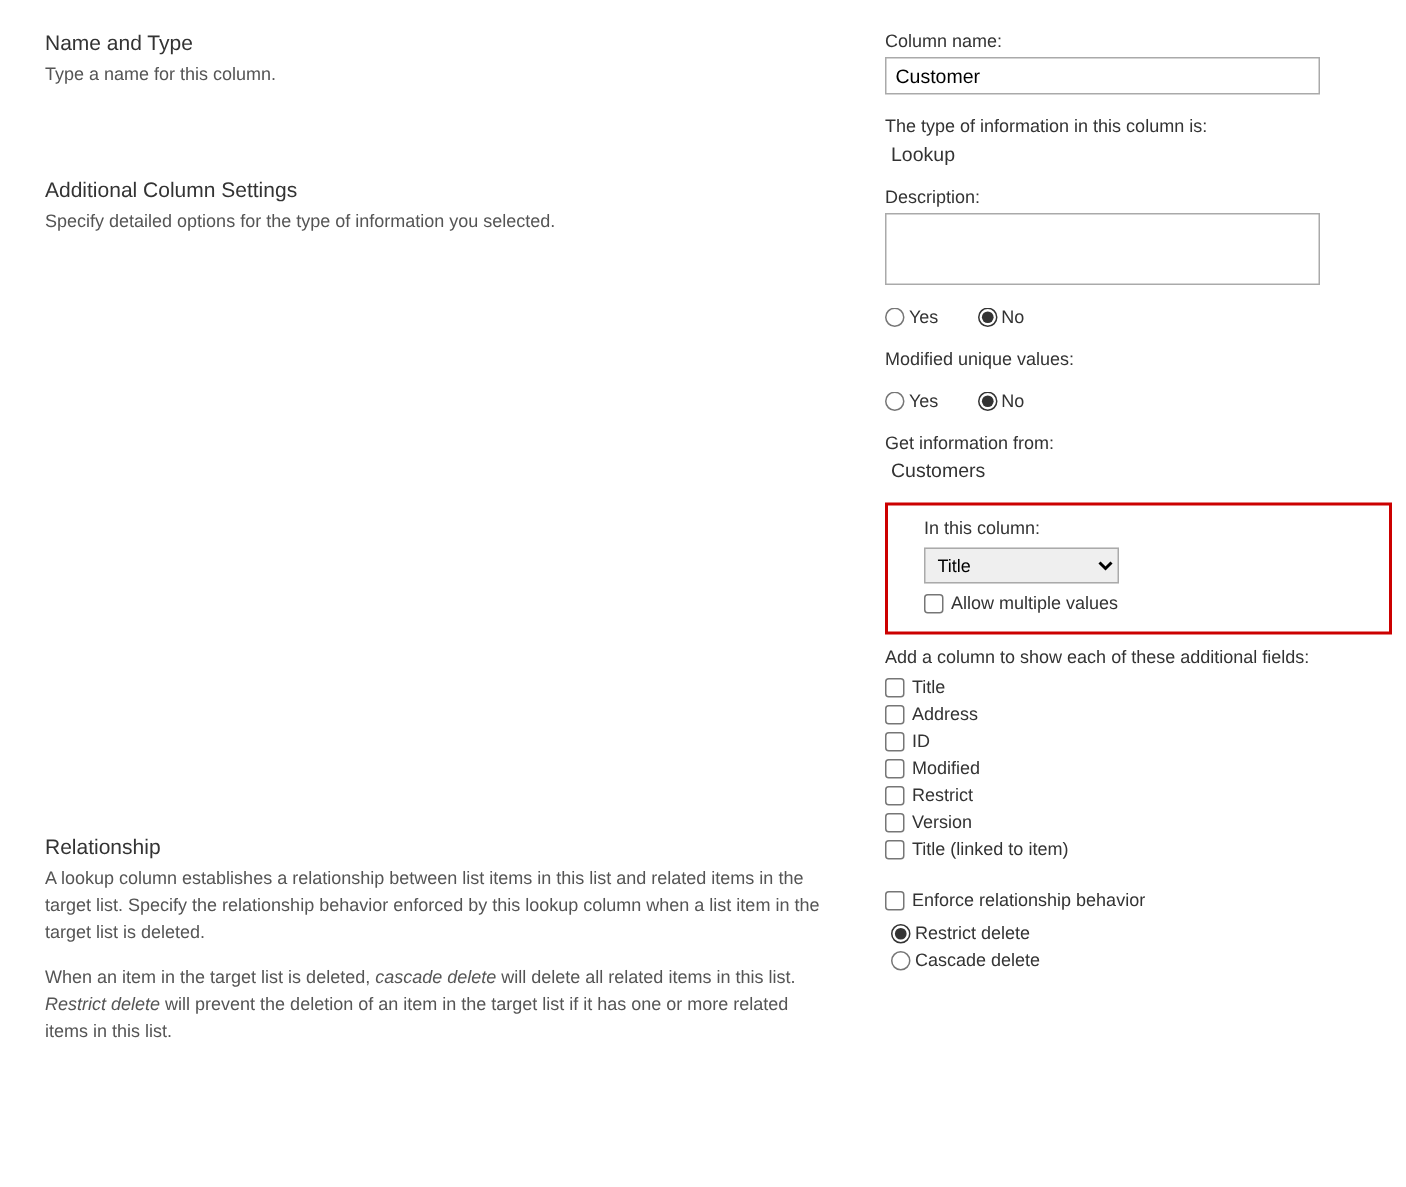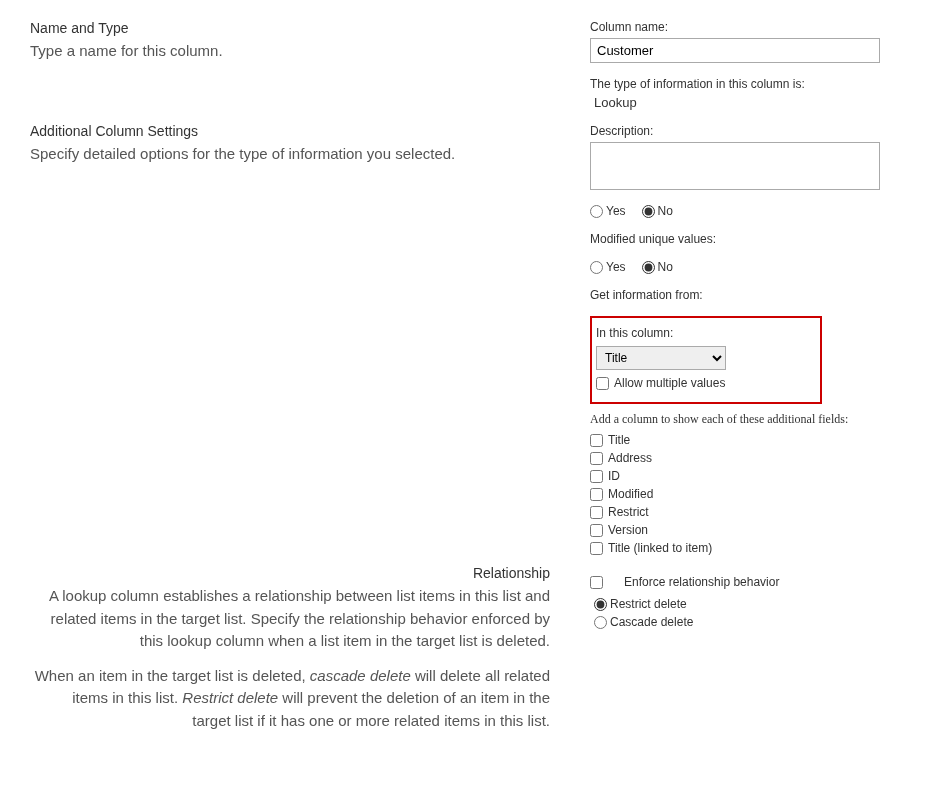--- a/index.html
+++ b/index.html
@@ -24,21 +24,21 @@
     }
     .section {
       margin-bottom: 32px;
     }
     .section-title {
       font-size: 14px;
       font-weight: 400;
       margin-bottom: 4px;
     }
     .section-desc {
-      font-size: 15px;
+      font-size: 12px;
       color: #555;
       line-height: 1.5;
     }
     .field-group {
       margin-bottom: 14px;
     }
     .field-label {
       font-size: 12px;
       color: #333;
       margin-bottom: 4px;
@@ -61,35 +61,35 @@
       resize: none;
     }
     .info-text {
       font-size: 13px;
       color: #333;
       margin-top: 2px;
     }
     .radio-group {
       display: flex;
       align-items: flex-end;
-      gap: 16px;
+      gap: 26px;
       margin-top: 14px;
     }
     .radio-item {
       display: flex;
       align-items: center;
       gap: 3px;
       font-size: 12px;
     }
     .highlight-box {
       border: 2px solid #cc0000;
-      padding: 8px 4px;
+      padding: 8px 24px;
       margin-bottom: 8px;
       display: inline-block;
-      width: 232px;
+      width: 338px;
     }
     .dropdown-row {
       display: flex;
       align-items: center;
       gap: 6px;
       margin-bottom: 6px;
     }
     .dropdown-select {
       border: 1px solid #aaa;
       padding: 3px 4px;
@@ -101,26 +101,25 @@
       align-items: center;
       gap: 5px;
       font-size: 12px;
       margin-bottom: 4px;
     }
     .additional-fields {
       margin-bottom: 10px;
     }
     .additional-fields .field-label {
       margin-bottom: 6px;
-      font-family: Liberation Serif, serif;
     }
     .enforce-row {
       display: flex;
       align-items: center;
-      gap: 21px;
+      gap: 5px;
       font-size: 12px;
       margin-bottom: 8px;
     }
     .radio-stack {
       margin-left: 4px;
     }
     .radio-stack .radio-item {
       margin-bottom: 4px;
     }
     .italic { font-style: italic; }
@@ -141,21 +140,21 @@
     <div class="section">
       <div class="section-title">Name and Type</div>
       <div class="section-desc">Type a name for this column.</div>
     </div>
 
     <div class="section" style="margin-top: 60px;">
       <div class="section-title">Additional Column Settings</div>
       <div class="section-desc">Specify detailed options for the type of information you selected.</div>
     </div>
 
-    <div class="section" style="margin-top: 400px; text-align: right;">
+    <div class="section" style="margin-top: 400px;">
       <div class="section-title">Relationship</div>
       <div class="section-desc" style="margin-bottom:12px;">A lookup column establishes a relationship between list items in this list and related items in the target list. Specify the relationship behavior enforced by this lookup column when a list item in the target list is deleted.</div>
       <div class="section-desc">
         <span>When an item in the target list is deleted, </span><span class="italic">cascade delete</span><span> will delete all related items in this list. </span><span class="italic">Restrict delete</span><span> will prevent the deletion of an item in the target list if it has one or more related items in this list.</span>
       </div>
     </div>
 
   </div>
 
   <div class="right-panel">
@@ -203,20 +202,21 @@
         <label class="radio-item">
           <input type="radio" name="enforce_unique" checked="" style="">
           <span>No</span>
         </label>
       </div>
     </div>
 
     
     <div class="field-group">
       <div class="field-label">Get information from:</div>
+      <div class="info-text" style="padding-left: 4px;">Customers</div>
     </div>
 
     
     <div class="highlight-box">
       <div class="field-label" style="margin-bottom:6px;">In this column:</div>
       <div class="dropdown-row">
         <select class="dropdown-select">
           <option>Title</option>
         </select>
       </div>

